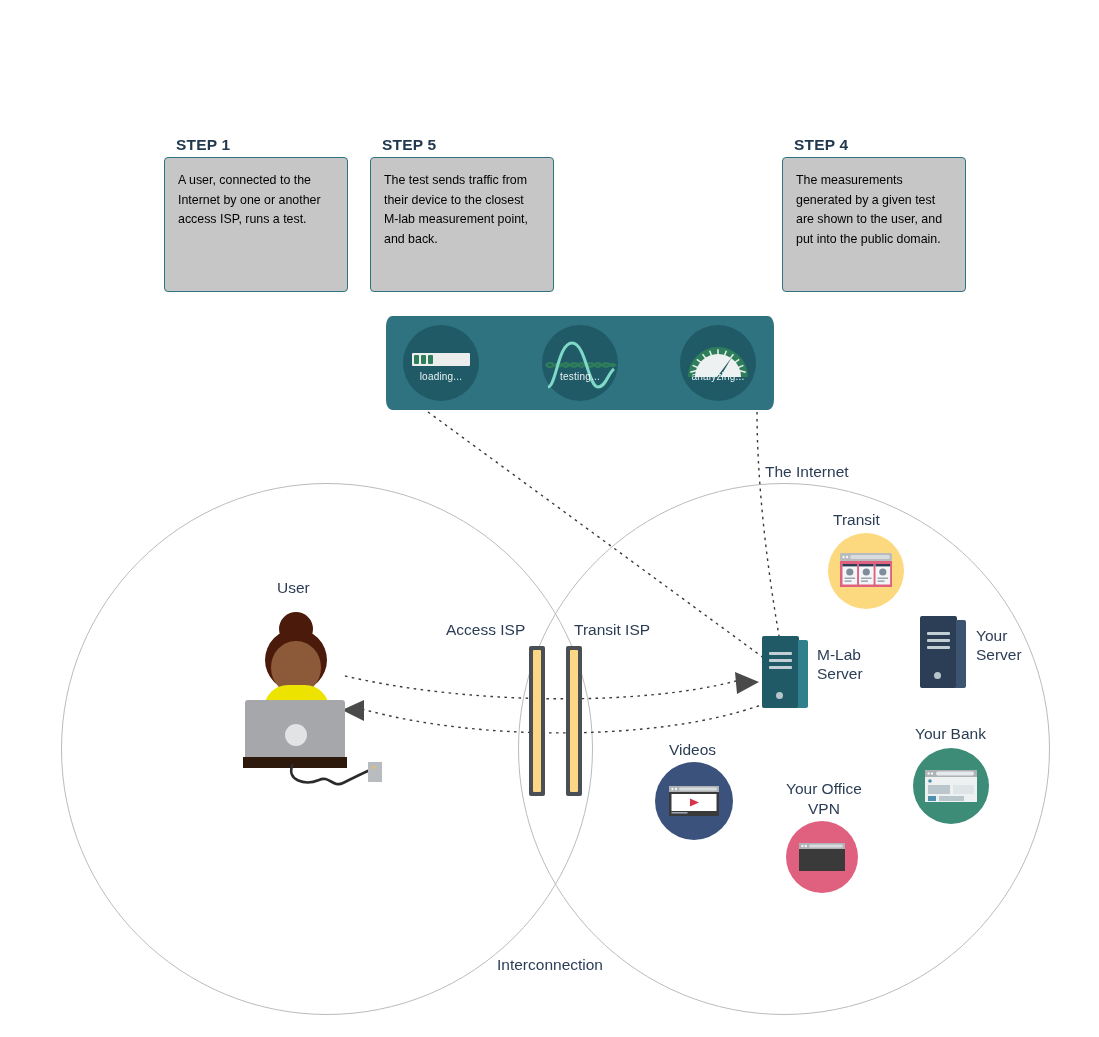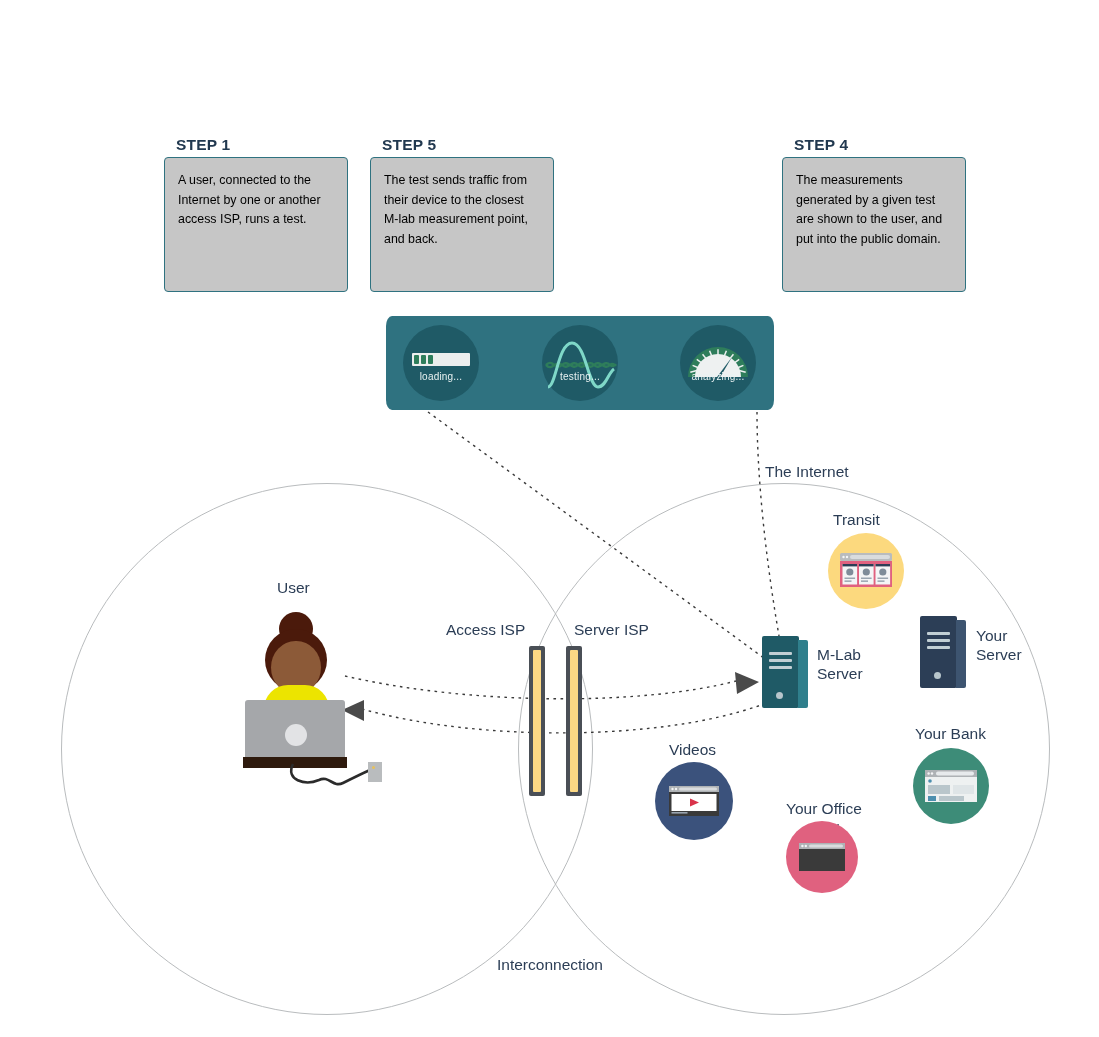--- a/index.html
+++ b/index.html
@@ -46,21 +46,21 @@
   .lbl{position:absolute;font-size:15.5px;color:#2b3d55;white-space:nowrap;line-height:20px;}
   .lbl-user{left:277px;top:578px;}
   .lbl-access{left:446px;top:620px;}
   .lbl-transit{left:574px;top:620px;}
   .lbl-internet{left:765px;top:462px;}
   .lbl-inter{left:497px;top:955px;}
   .lbl-content{left:833px;top:510px;}
   .lbl-mlabsrv{left:817px;top:645px;line-height:19px;}
   .lbl-yoursrv{left:976px;top:626px;line-height:19px;}
   .lbl-videos{left:669px;top:740px;}
-  .lbl-vpn{left:786px;top:779px;line-height:20px;text-align:center;margin-top:20px;}
+  .lbl-vpn{left:786px;top:779px;line-height:20px;text-align:center;}
   .lbl-bank{left:915px;top:724px;}
 
   
   .ispbar{position:absolute;top:646px;width:16px;height:150px;background:#4a4f56;
           border-radius:2px;}
   .ispbar::after{content:"";position:absolute;left:3.6px;top:4px;width:8.8px;
                  bottom:4px;background:#fcd884;border-radius:1px;}
   .isp-a{left:529px;} .isp-t{left:566px;}
 
   
@@ -187,21 +187,21 @@
 
     <path d="M345,676 C470,705 640,706 736,681" stroke="#3a3a3a" stroke-width="1.4" fill="none" stroke-dasharray="2.6 4.4"></path>
     <polygon points="735,672 759,682 737,694" fill="#4a4a4a"></polygon>
 
     <path d="M362,709 C480,742 660,741 761,705" stroke="#3a3a3a" stroke-width="1.4" fill="none" stroke-dasharray="2.6 4.4"></path>
     <polygon points="364,700 342,710 364,721" fill="#4a4a4a"></polygon>
   </svg>
 
   <div class="lbl lbl-user">User</div>
   <div class="lbl lbl-access">Access ISP</div>
-  <div class="lbl lbl-transit">Server ISP</div>
+  <div class="lbl lbl-transit">Transit ISP</div>
   <div class="lbl lbl-internet">The Internet</div>
   <div class="lbl lbl-inter">Interconnection</div>
   <div class="lbl lbl-content">Transit</div>
   <div class="lbl lbl-videos">Videos</div>
   <div class="lbl lbl-bank">Your Bank</div>
 
   <div class="lbl lbl-mlabsrv">
     <div>M-Lab</div>
     <div>Server</div>
   </div>

